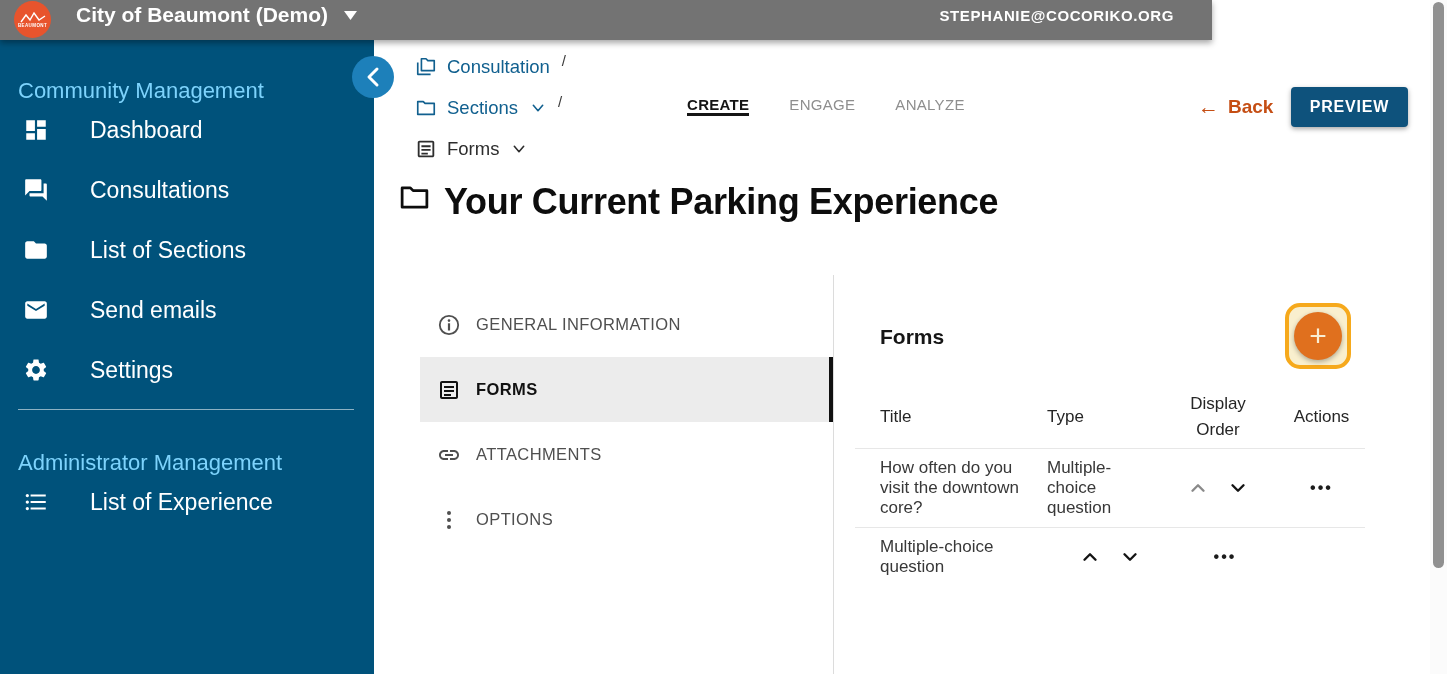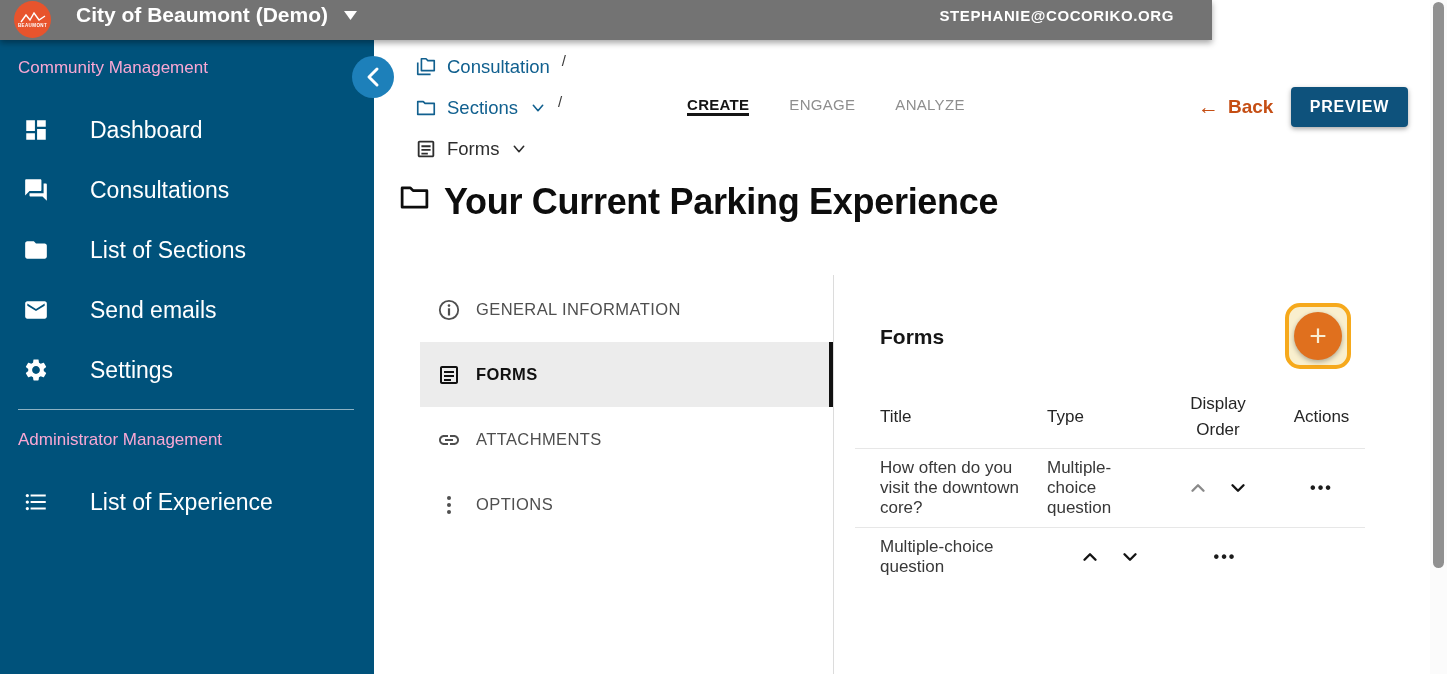--- a/index.html
+++ b/index.html
@@ -16,21 +16,21 @@
   .logo svg { display:block; }
   .logo-text { color:#fff; font-size:4.5px; font-weight:700; letter-spacing:.4px; }
   .org { position:absolute; left:76px; top:3px; display:flex; align-items:center; gap:16px;
     color:#fff; font-size:21px; font-weight:700; cursor:pointer; }
   .email { position:absolute; right:38px; top:7px; color:#fff; font-size:15px;
     font-weight:600; letter-spacing:.6px; cursor:pointer; }
 
   
   .sidebar { position:absolute; left:0; top:40px; width:374px; height:634px;
     background:#00527b; z-index:4; }
-  .side-section { position:absolute; left:18px; color:#f9a8d4; font-size:17px; }
+  .side-section { position:absolute; left:18px; color:#7dd3fc; font-size:22px;margin-top:20px; }
   .nav-item { position:absolute; left:0; width:374px; height:48px; cursor:pointer; }
   .nav-item .nicon { position:absolute; left:23px; top:50%; transform:translateY(-50%);
     width:26px; height:26px; }
   .nav-item .nlabel { position:absolute; left:90px; top:50%; transform:translateY(-50%);
     color:#fff; font-size:23px; font-weight:400; }
   .side-divider { position:absolute; left:18px; width:336px; height:0;
     border-top:1px solid rgba(255,255,255,.55); }
 
   
   .collapse-btn { position:absolute; left:352px; top:56px; width:42px; height:42px;
@@ -62,21 +62,21 @@
     border:none; border-radius:4px; display:flex; align-items:center; justify-content:center;
     box-shadow:0 2px 5px rgba(0,0,0,.35); cursor:pointer;
     font-family:"Liberation Sans",sans-serif; }
 
   
   .page-title { position:absolute; left:24px; top:141px; display:flex; 
     gap:13px; }
   .page-title .ptext { font-size:36px; font-weight:800; color:#0d0d0d; letter-spacing:-.3px; }
 
   
-  .subnav { position:absolute; left:46px; top:237px; width:412px; }
+  .subnav { position:absolute; left:46px; top:252px; width:412px; }
   .subnav-item { position:relative; height:65px; display:flex; align-items:center;
     padding-left:17px; cursor:pointer; }
   .subnav-item .sicon { width:24px; height:24px; margin-right:15px; flex:none; }
   .subnav-item .slabel { font-size:16.5px; letter-spacing:.4px; color:#4f4f4f; }
   .subnav-item.active { background:#ececec; }
   .subnav-item.active .slabel { color:#111; font-weight:700; }
   .subnav-item.active::after { content:""; position:absolute; right:-2px; top:0;
     width:5px; height:100%; background:#111; }
   .vdivider { position:absolute; left:459px; top:235px; width:1px; height:399px;
     background:#dcdcdc; }

